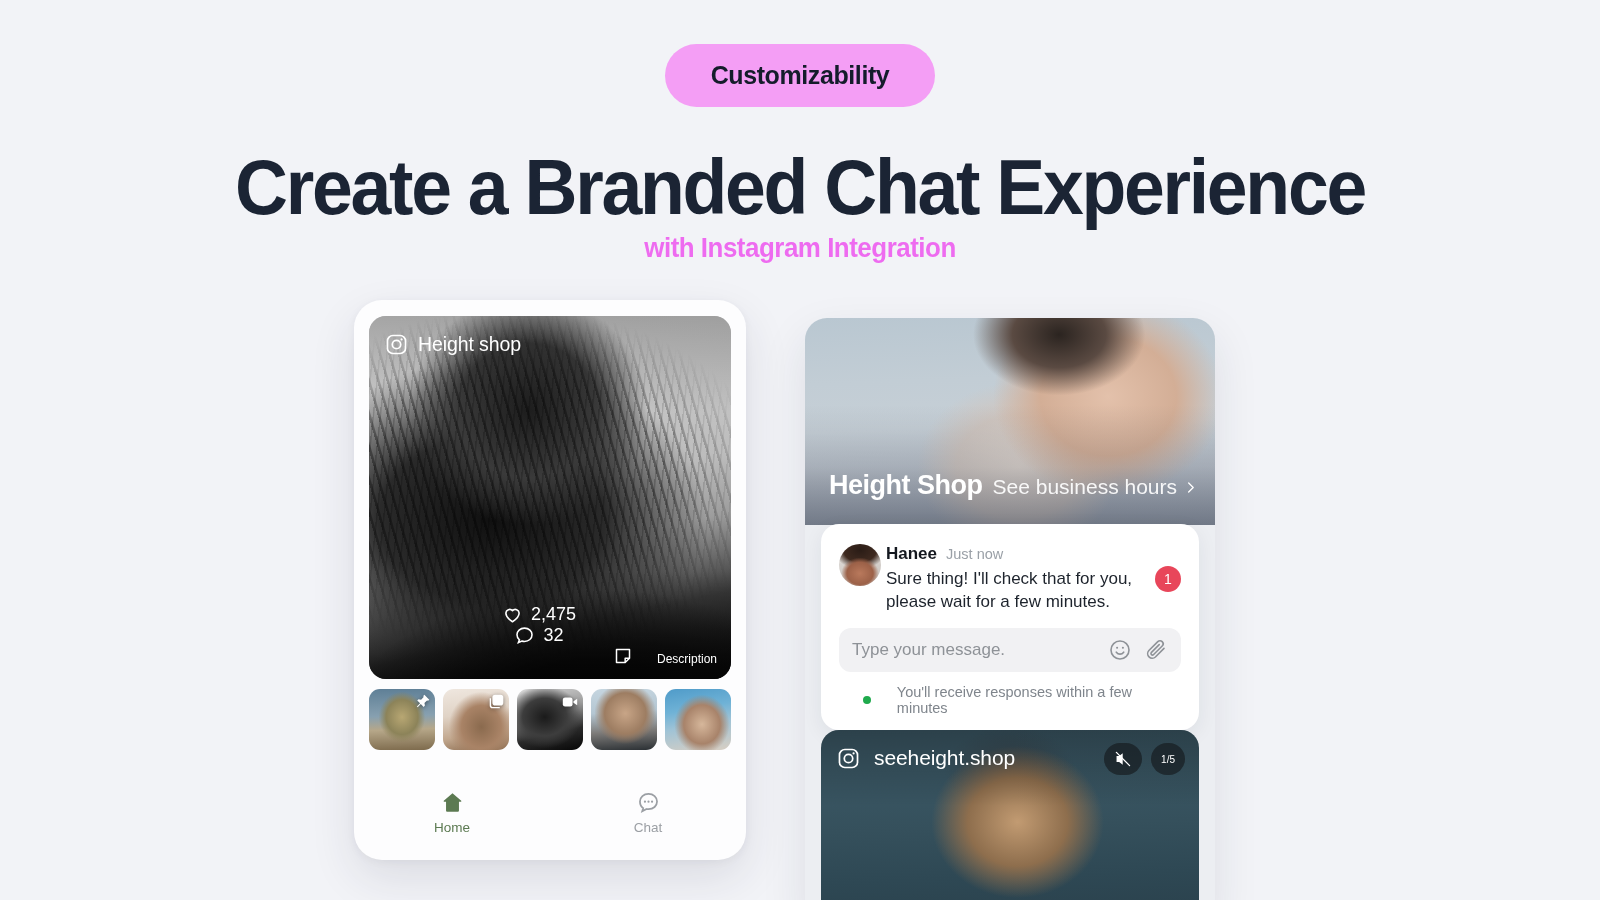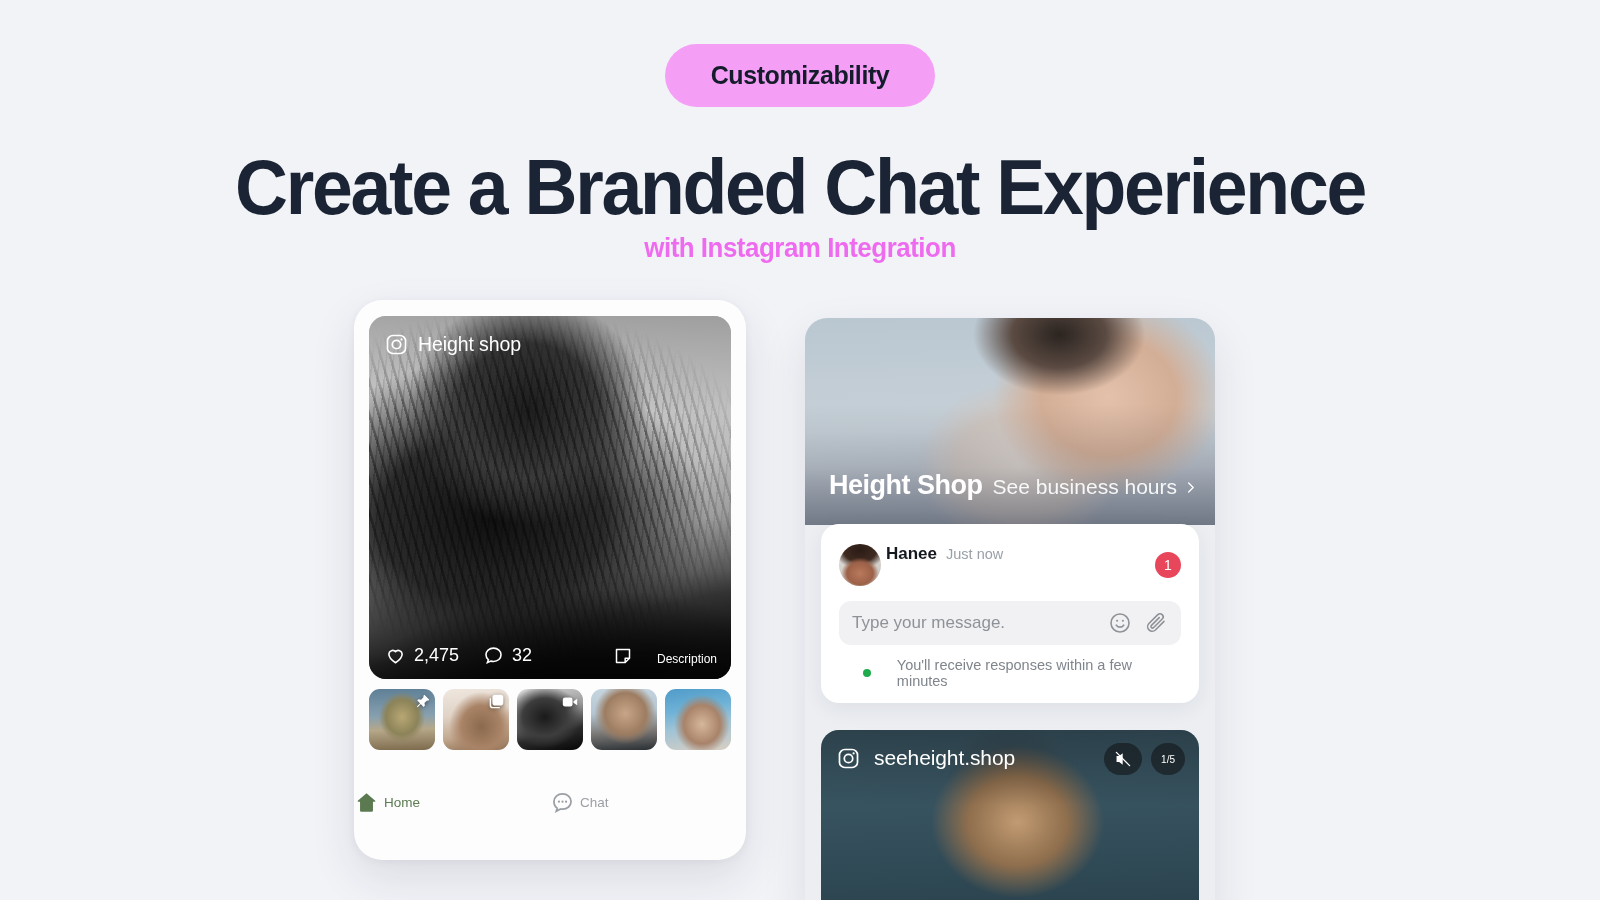--- a/index.html
+++ b/index.html
@@ -69,21 +69,21 @@
   .post-bot-scrim {
     position:absolute; left:0; right:0; bottom:0; height:108px;
     background:linear-gradient(to top, rgba(0,0,0,.58), rgba(0,0,0,0));
   }
   .post-handle {
     position:absolute; left:16px; top:17px; display:flex; align-items:center; gap:10px;
     color:#fff; font-size:19.5px; letter-spacing:-0.1px;
   }
   .post-stats {
     position:absolute; left:16px; right:14px; bottom:13px;
-    display:flex; align-items:center; color:#fff; font-size:18px;
+    display:flex; align-items:center; color:#fff; font-size:18px;flex-direction:column;
   }
   .stat { display:flex; align-items:center; gap:8px; margin-right:24px; }
   .desc { display:flex; align-items:flex-end; gap:24px; margin-left:auto; font-size:12px; }
 
   .thumbs { position:absolute; left:15px; top:389px; width:362px; display:flex; gap:8px; }
   .thumb { position:relative; width:69px; height:61px; border-radius:11px; overflow:hidden; }
   .thumb .badge {
     position:absolute; right:4px; top:4px; color:#fff;
     filter:drop-shadow(0 1px 2px rgba(0,0,0,.45));
     display:flex;
@@ -98,21 +98,21 @@
       radial-gradient(ellipse 70% 64% at 42% 46%, #1a1a1a 0%, #3d3d3d 48%, rgba(90,90,90,0) 80%),
       linear-gradient(166deg,#d8d8d8 0%,#9e9e9e 38%,#2a2a2a 70%,#060606 100%); }
   .t4 { background:
       radial-gradient(ellipse 56% 60% at 52% 40%, #c8a587 0%, #9d7d62 56%, rgba(150,120,95,0) 84%),
       linear-gradient(176deg,#c6d6e0 0%,#b4c6d2 38%,#7d7b79 68%,#2a2f33 100%); }
   .t5 { background:
       radial-gradient(ellipse 50% 58% at 56% 58%, #d6b79b 0%, #a8836a 55%, rgba(170,140,115,0) 84%),
       linear-gradient(170deg,#4f9bc9 0%,#6fb2d6 34%,#9fc3d6 58%,#d9cfc3 100%); }
 
   .tabbar { position:absolute; left:0; right:0; bottom:0; height:82px; display:flex; align-items:flex-start; padding-top:12px; }
-  .tab { flex:1; display:flex; flex-direction:row; align-items:center; gap:5px; }
+  .tab { flex:1; display:flex; flex-direction:column; align-items:center; gap:5px; }
   .tab .tlabel { font-size:13.5px; }
   .tab.active .tlabel { color:#5c7a52; }
   .tab.idle .tlabel { color:#9b9fa4; }
 
   
   .phone-right {
     position:absolute; left:805px; top:318px; width:410px; height:600px;
     border-radius:22px 22px 0 0; overflow:hidden;
     background:#eceef2;
     box-shadow:0 18px 46px rgba(32,40,60,.10);
@@ -313,20 +313,21 @@
     </div>
 
     <div class="chat-card">
       <div class="msg-row">
         <div class="avatar"></div>
         <div class="msg-body">
           <div class="msg-head">
             <span class="msg-name">Hanee</span>
             <span class="msg-time">Just now</span>
           </div>
+          <div class="msg-text">Sure thing! I'll check that for you, please wait for a few minutes.</div>
         </div>
         <div class="unread">1</div>
       </div>
 
       <div class="composer">
         <span class="ph">Type your message.</span>
         <span>
           <svg width="24" height="24" viewBox="0 0 24 24" fill="none" stroke="#8e9297" stroke-width="1.6">
             <circle cx="12" cy="12" r="9"></circle>
             <path d="M8.3 14.2c.9 1.2 2.2 1.9 3.7 1.9s2.8-.7 3.7-1.9" stroke-linecap="round"></path>

